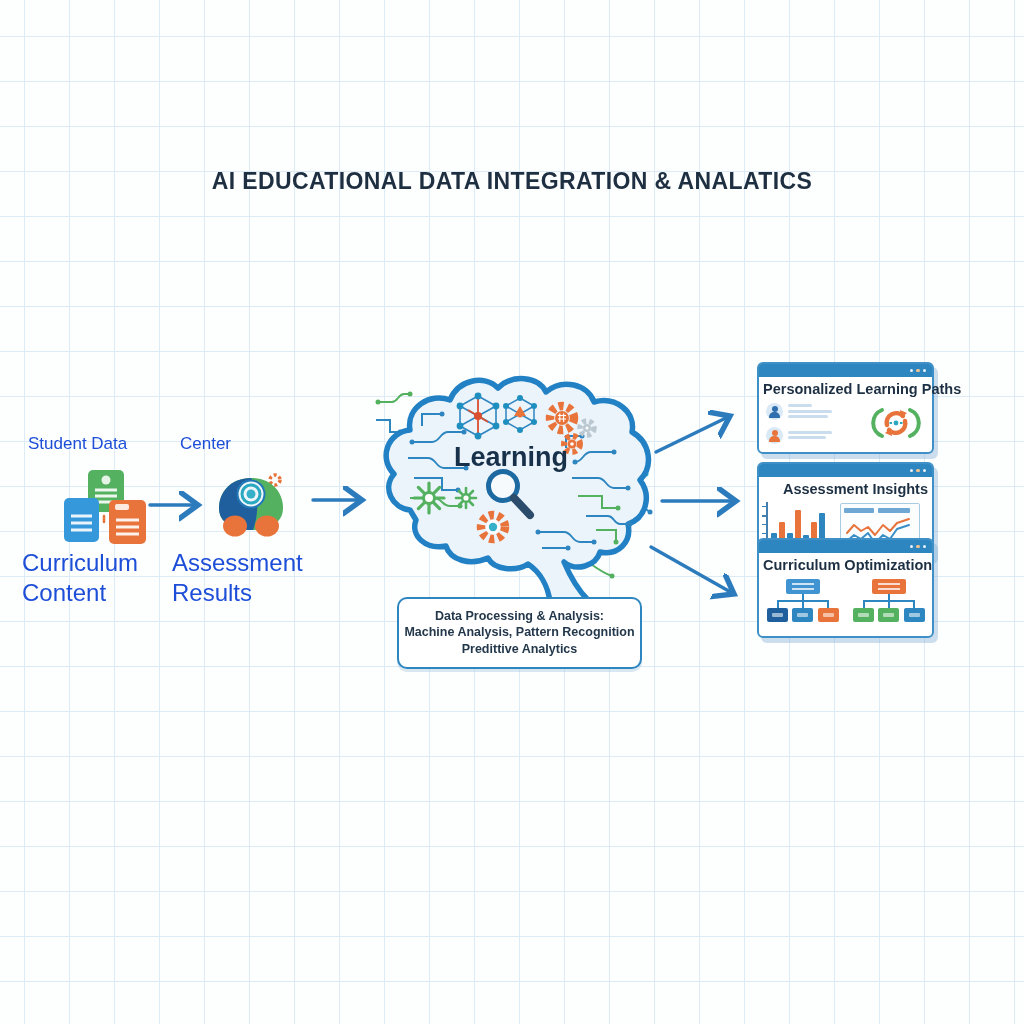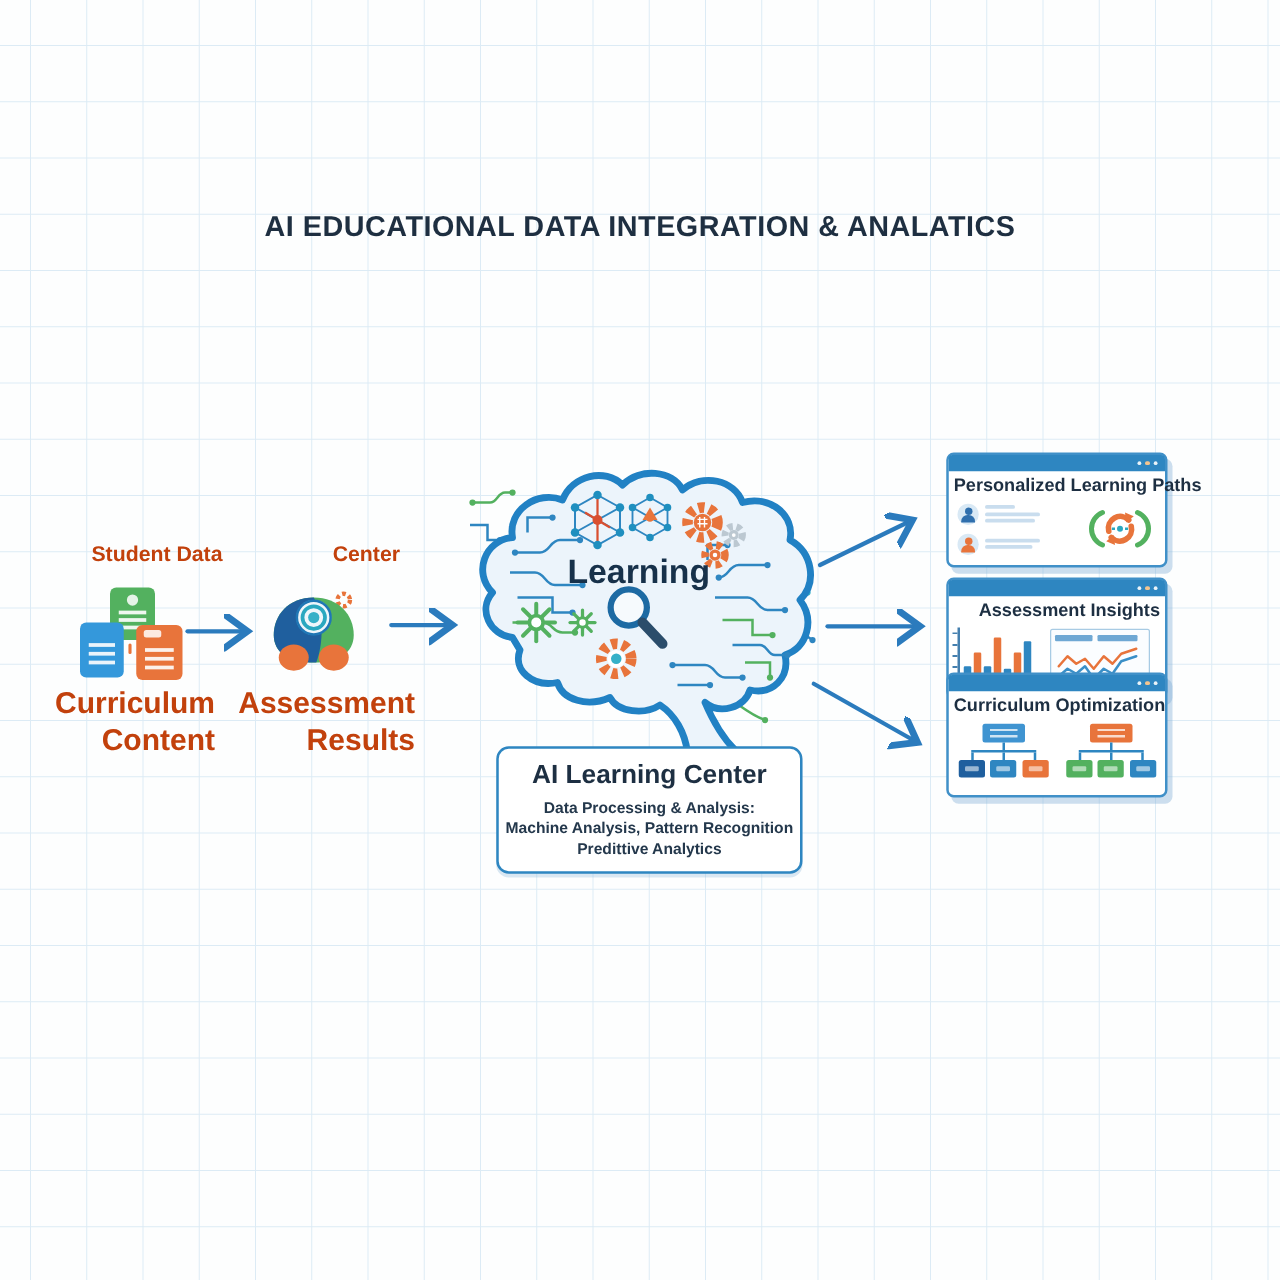--- a/index.html
+++ b/index.html
@@ -4,21 +4,21 @@
 <style>
   html,body{margin:0;padding:0;}
   body{width:1024px;height:1024px;position:relative;overflow:hidden;
        font-family:"Liberation Sans",sans-serif;background:#fdfefe;}
   .grid{position:absolute;inset:0;z-index:0;
     background-image:linear-gradient(#dcebf5 1px,transparent 1px),
                      linear-gradient(90deg,#dcebf5 1px,transparent 1px);
     background-size:45px 45px;background-position:24px 36px;}
   .title{position:absolute;top:168px;left:0;right:0;text-align:center;
     font-size:23px;font-weight:bold;color:#1e2f41;letter-spacing:.4px;z-index:2;}
-  .lbl{position:absolute;text-align:right;font-weight:bold;color:#c2410c;z-index:2;}
+  .lbl{position:absolute;text-align:left;font-weight:normal;color:#1d4ed8;z-index:2;}
   .lbl-top{font-size:17px;}
   .lbl-bot{font-size:24px;line-height:1.25;}
   .iconbox{position:absolute;z-index:2;}
   .overlay{position:absolute;inset:0;z-index:1;}
   .brainbox{position:absolute;left:370px;top:370px;width:290px;height:240px;z-index:1;}
   .centerbox{position:absolute;left:397px;top:597px;width:233px;z-index:3;
     background:#fff;border:2.5px solid #2e86c1;border-radius:10px;
     box-shadow:0 3px 0 rgba(150,190,220,.35);padding:9px 4px 10px;text-align:center;}
   .centerbox h2{margin:0 0 6px;font-size:21px;color:#1d2f42;}
   .centerbox .sub{font-size:12.5px;font-weight:bold;color:#24384c;line-height:1.3;white-space:nowrap;}
@@ -283,21 +283,20 @@
 
   <text x="141" y="96" text-anchor="middle" font-size="27" font-weight="bold" fill="#17314a">Learning</text>
   <g>
     <circle cx="133" cy="116" r="14.5" fill="rgba(255,255,255,.55)" stroke="#1d6aa3" stroke-width="5"></circle>
     <line x1="144" y1="128" x2="160" y2="145" stroke="#2b4d6b" stroke-width="8" stroke-linecap="round"></line>
   </g>
 </svg>
 </div>
 
 <div class="centerbox">
-  <h2>AI Learning Center</h2>
   <div class="sub">Data Processing &amp; Analysis:</div>
   <div class="sub">Machine Analysis, Pattern Recognition</div>
   <div class="sub">Predittive Analytics</div>
 </div>
 
 <div class="card" style="top:362px;height:88px;">
   <div class="titlebar">
     <span class="dot"></span>
     <span class="dot mid"></span>
     <span class="dot"></span>

